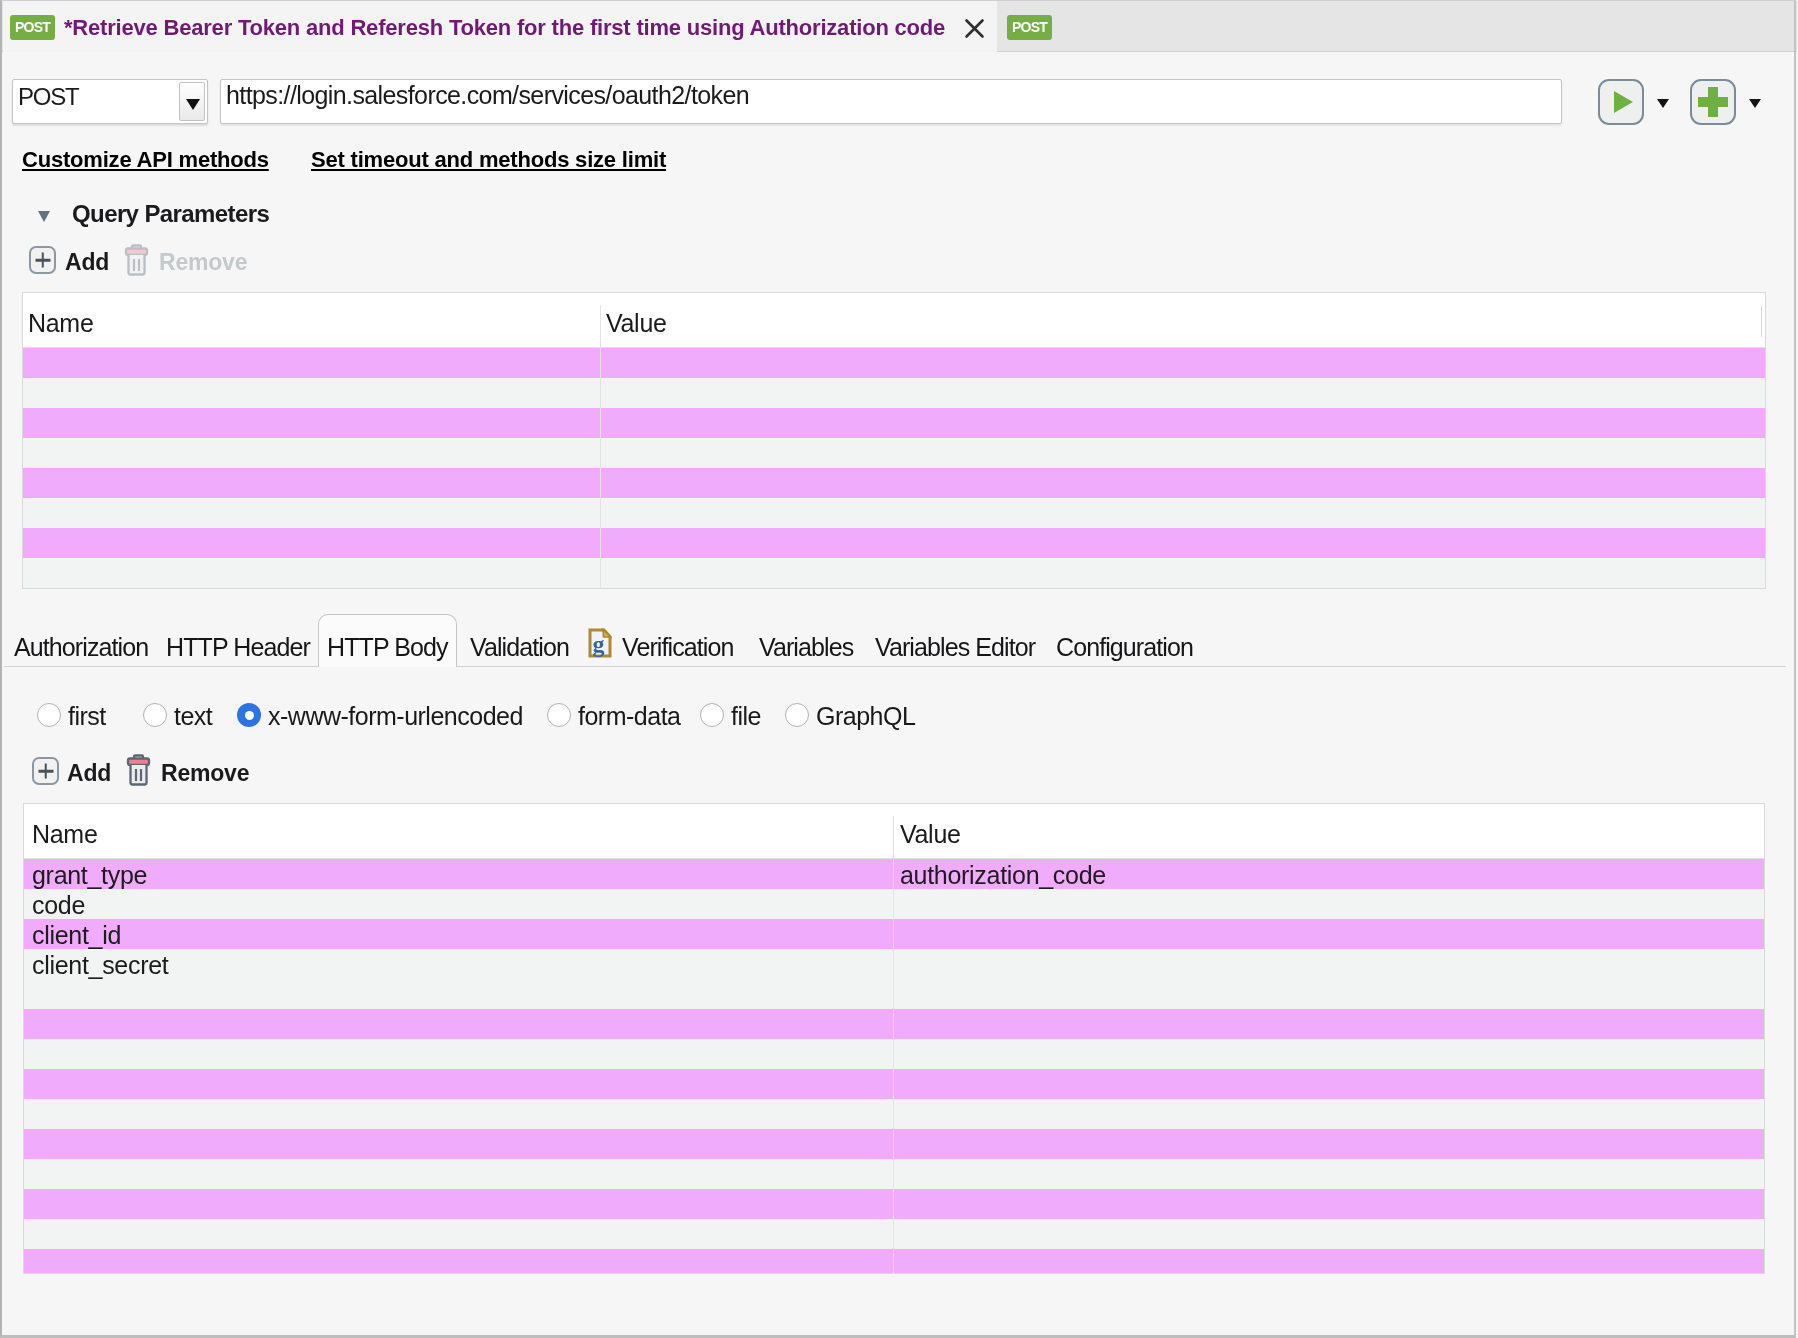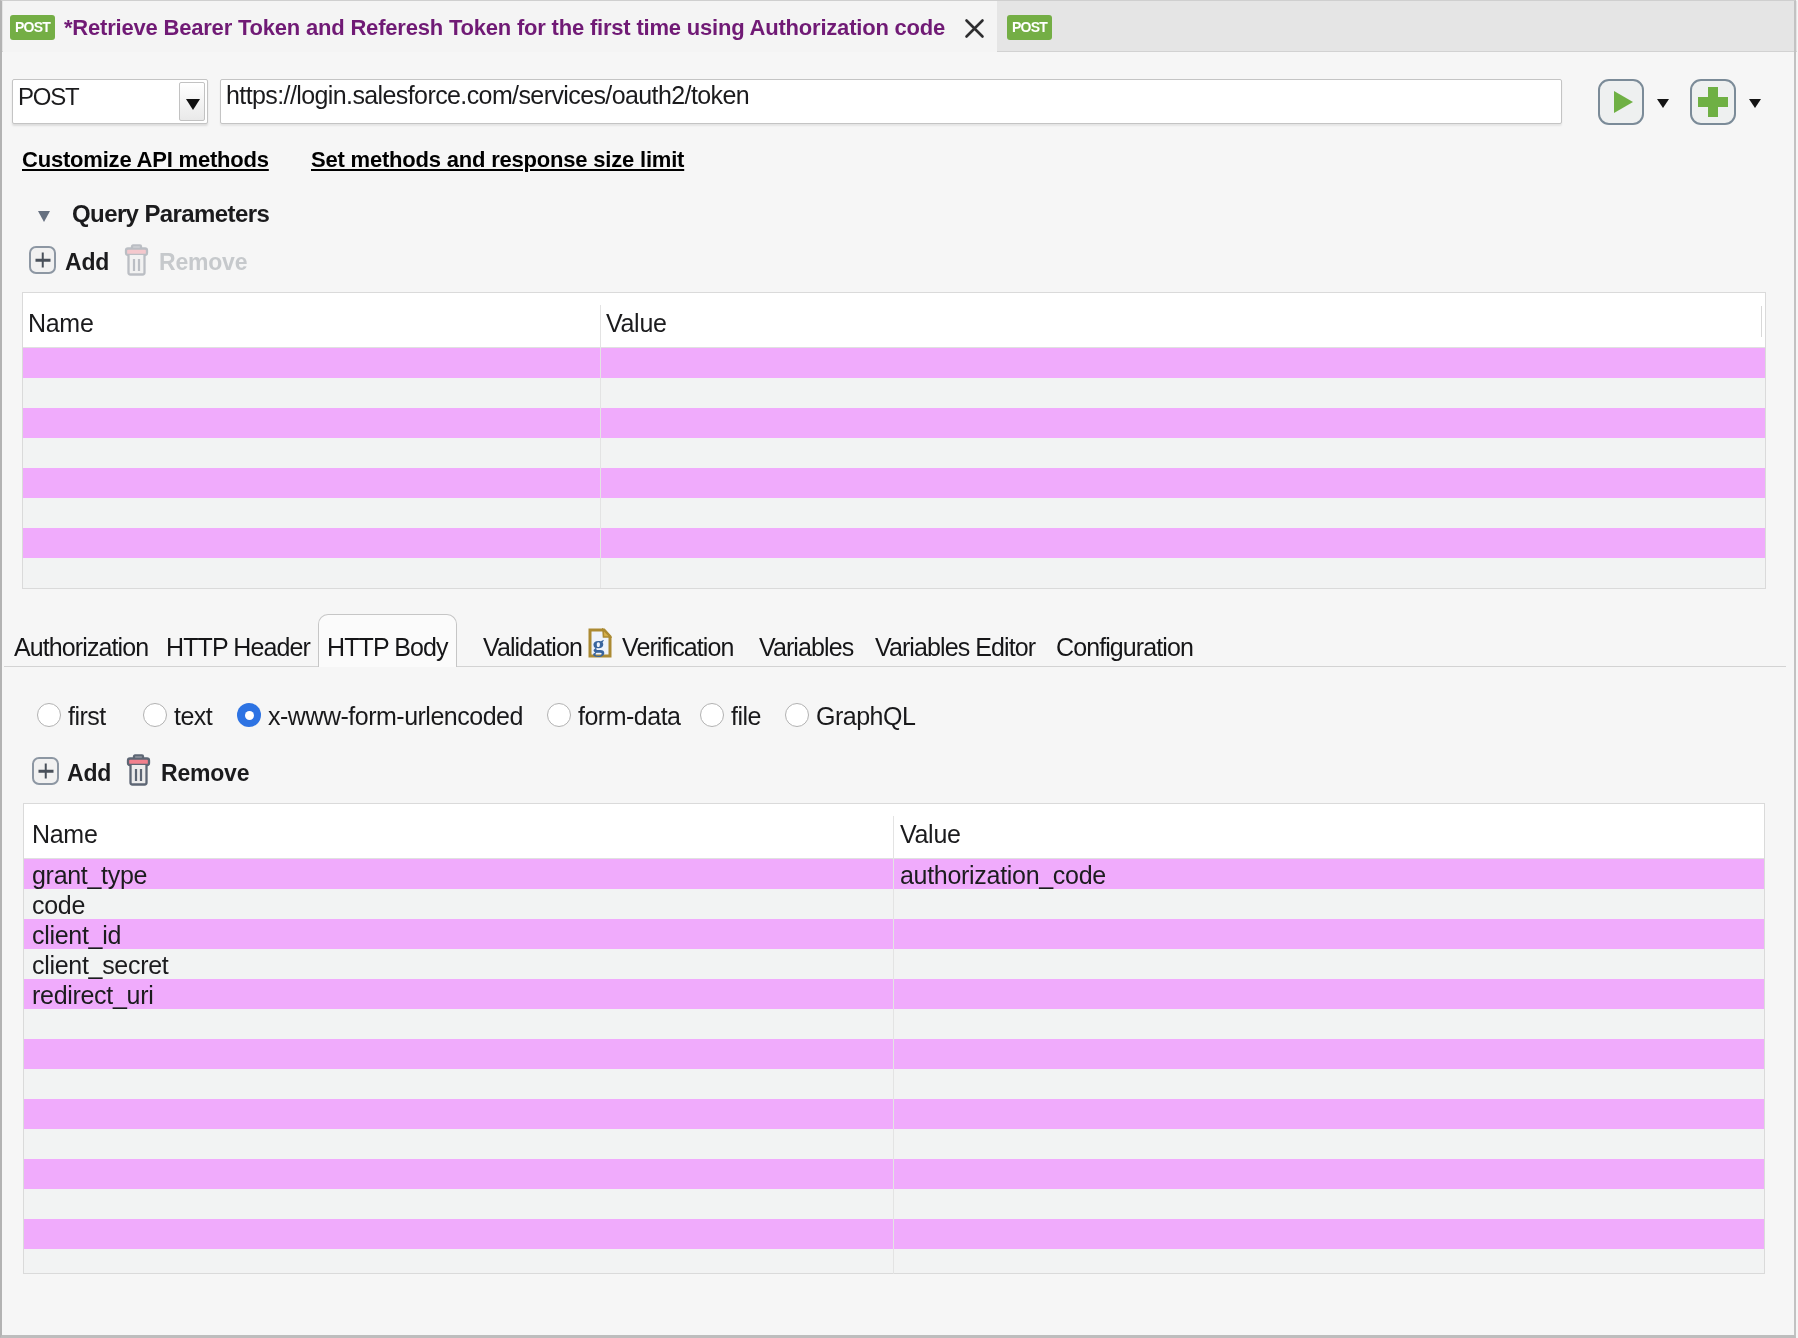--- a/index.html
+++ b/index.html
@@ -74,21 +74,21 @@
     </svg>
 </div>
 <div class="caret" style="left:1657px; top:99px;"></div>
 <div class="iconbtn" style="left:1690px; top:79px;">
   <div style="position:absolute; left:5.5px; top:15.5px; width:30px; height:10px; background:#6fb044;"></div>
   <div style="position:absolute; left:15.5px; top:5.5px; width:10px; height:30px; background:#6fb044;"></div>
 </div>
 <div class="caret" style="left:1749px; top:99px;"></div>
 
 <div class="blink" style="left:22px; top:147px;">Customize API methods</div>
-<div class="blink" style="left:311px; top:147px;">Set methods and response size limit</div>
+<div class="blink" style="left:311px; top:147px;">Set timeout and methods size limit</div>
 
 <div id="qp-tri"></div>
 <div id="qp-title">Query Parameters</div>
 <div class="addicon" style="left:29px; top:246px;"></div>
 <div class="btxt" style="left:65px; top:249px;">Add</div>
 <svg class="abs" style="left:124px; top:244px; opacity:0.38;" width="25" height="32" viewBox="0 0 25 32">
   <rect x="8" y="1.5" width="9" height="4" rx="1" fill="none" stroke="#5d6674" stroke-width="2.3"></rect>
   <rect x="2" y="4.5" width="21" height="6.5" rx="2" fill="#f1808d" stroke="#5d6674" stroke-width="2.3"></rect>
   <path d="M4.5 11 L4.5 28.5 Q4.5 30.5 6.5 30.5 L18.5 30.5 Q20.5 30.5 20.5 28.5 L20.5 11" fill="#ececec" stroke="#5d6674" stroke-width="2.3"></path>
   <path d="M10 15 L10 27 M15 15 L15 27" stroke="#5d6674" stroke-width="2.2"></path>
@@ -112,21 +112,21 @@
       <div class="row"></div>
       <div class="row g"></div>
   </div>
 </div>
 
 <div id="lowtabs-line"></div>
 <div id="httpbody-box"></div>
 <div class="ltab" style="left:14px; top:633px;">Authorization</div>
 <div class="ltab" style="left:166px; top:633px;">HTTP Header</div>
 <div class="ltab" style="left:327px; top:633px;">HTTP Body</div>
-<div class="ltab" style="left:483px; top:633px;">Validation</div>
+<div class="ltab" style="left:470px; top:633px;">Validation</div>
 <svg class="abs" style="left:588px; top:628px;" width="24" height="30" viewBox="0 0 24 30">
   <path d="M2 2 L16 2 L22 8.5 L22 28 L2 28 Z" fill="#eef3fb" stroke="#ab8a33" stroke-width="3"></path>
   <path d="M15 1.5 L15.5 9 L22.5 9 Z" fill="#d8b04a" stroke="#ab8a33" stroke-width="1.6"></path>
   <text x="4.5" y="24" font-family="Liberation Serif, serif" font-size="24" font-weight="bold" fill="#39659e">g</text>
 </svg>
 <div class="ltab" style="left:622px; top:633px;">Verification</div>
 <div class="ltab" style="left:759px; top:633px;">Variables</div>
 <div class="ltab" style="left:875px; top:633px;">Variables Editor</div>
 <div class="ltab" style="left:1056px; top:633px;">Configuration</div>
 
@@ -166,23 +166,20 @@
       </div>
     <div class="row g">
         <span class="cell" style="left:8px; top:2px;">code</span>
       </div>
     <div class="row">
         <span class="cell" style="left:8px; top:2px;">client_id</span>
       </div>
     <div class="row g">
         <span class="cell" style="left:8px; top:2px;">client_secret</span>
       </div>
-    <div class="row">
-        <span class="cell" style="left:8px; top:2px;">redirect_uri</span>
-      </div>
     <div class="row g"></div>
       <div class="row"></div>
       <div class="row g"></div>
       <div class="row"></div>
     <div class="row g"></div>
       <div class="row"></div>
       <div class="row g"></div>
       <div class="row"></div>
     <div class="row g"></div>
   </div>

